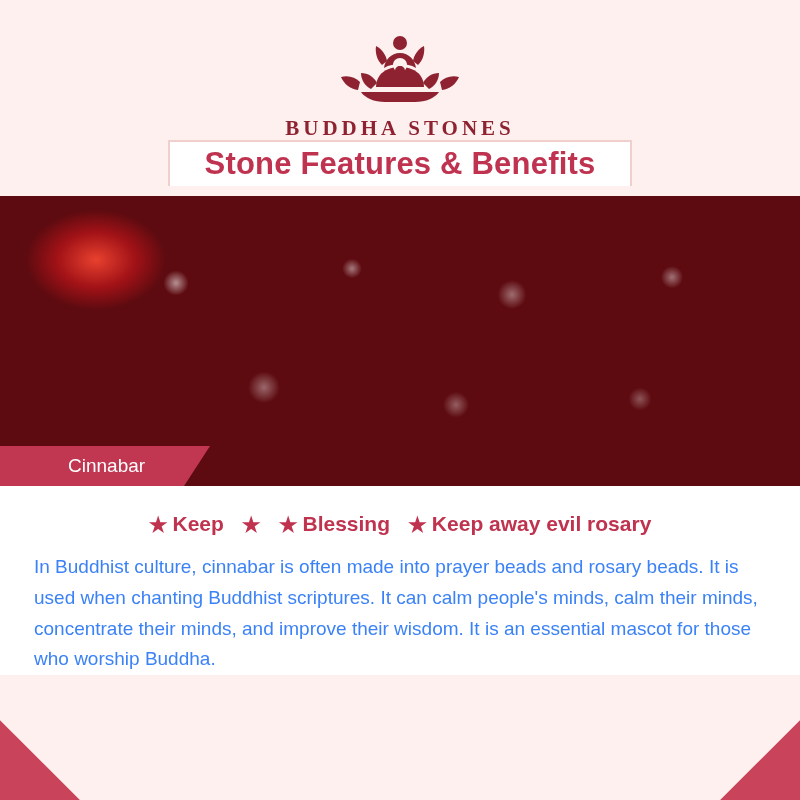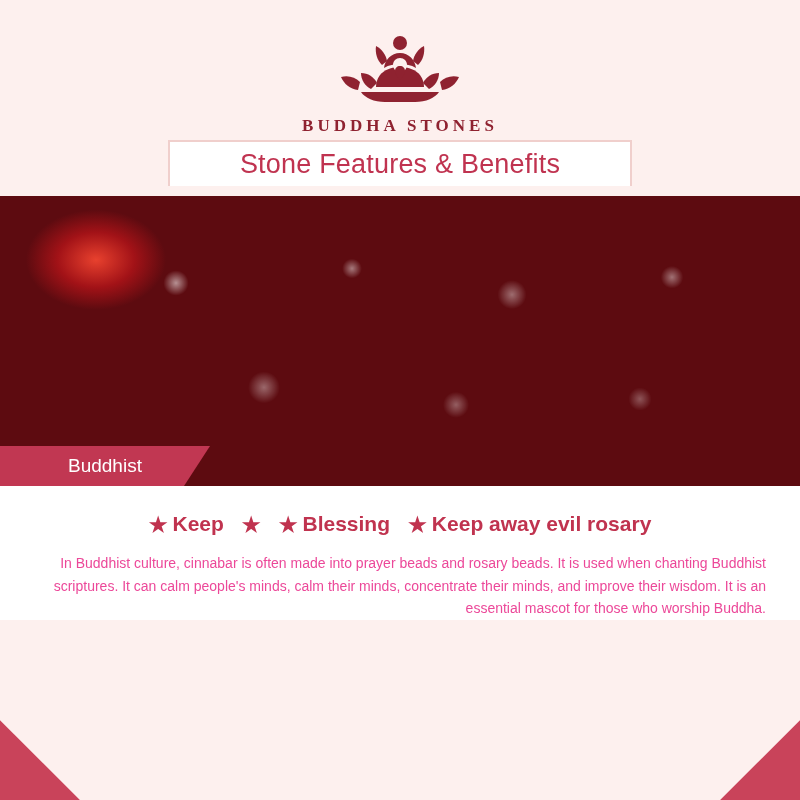--- a/index.html
+++ b/index.html
@@ -68,21 +68,21 @@
     background: #fdf0ee;
   }
   .logo-mark {
     display: block;
     margin: 0 auto;
     width: 150px;
     height: 78px;
   }
   .brand-name {
     margin-top: 12px;
-    font-size: 17px;
+    font-size: 21px;
     letter-spacing: 4px;
     font-weight: bold;
     color: #8f2230;
     font-family: "Liberation Serif", serif;
   }
 
   
   .title-band {
     position: absolute;
     left: 168px;
@@ -92,22 +92,22 @@
     background: #ffffff;
     border: 2px solid #f0cfcc;
     border-bottom: none;
     box-sizing: border-box;
     display: flex;
     align-items: center;
     justify-content: center;
     z-index: 6;
   }
   .title-text {
-    font-size: 27px;
-    font-weight: normal;
+    font-size: 31px;
+    font-weight: bold;
     color: #c03350;
     font-family: "Liberation Sans", sans-serif;
     letter-spacing: 0.2px;
   }
 
   
   .photo-wrap {
     position: relative;
     width: 800px;
     height: 290px;
@@ -190,24 +190,24 @@
     align-items: center;
     gap: 5px;
   }
   .star {
     color: #c0334f;
     font-size: 21px;
     line-height: 1;
   }
   .desc {
     margin-top: 16px;
-    font-size: 14px;
+    font-size: 19px;
     line-height: 1.62;
-    color: #ec4899;
-    text-align: right;
+    color: #3b82f6;
+    text-align: left;
   }
 </style>
 </head>
 <body>
 
 <div id="page">
 
   <div class="corner corner-tl"></div>
   <div class="corner corner-tr"></div>
   <div class="corner corner-bl"></div>
@@ -234,21 +234,21 @@
   </div>
 
   <div class="title-band">
     <span class="title-text">Stone Features &amp; Benefits</span>
   </div>
 
   <div class="photo-wrap">
     <div class="photo"></div>
     <div class="photo-sheen"></div>
     <div class="caption-tab">
-      <span>Buddhist</span>
+      <span>Cinnabar</span>
     </div>
   </div>
 
   <div class="content">
     <div class="benefits">
       <div class="benefit">
         <span class="star">★</span>
         <span>Keep</span>
       </div>
       <div class="benefit">

